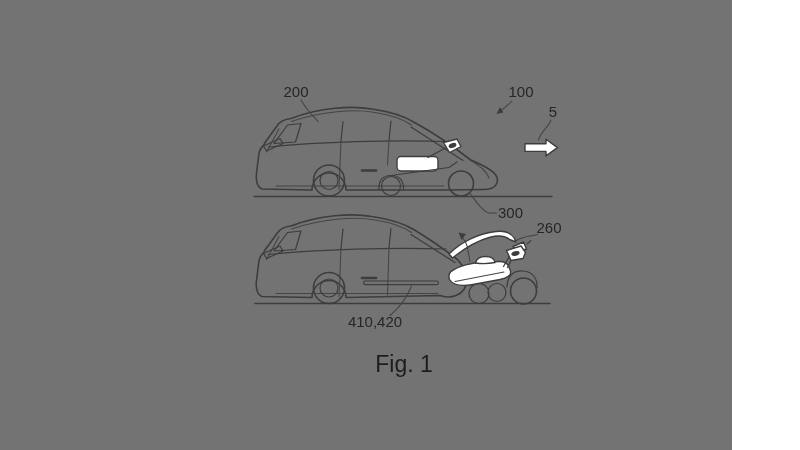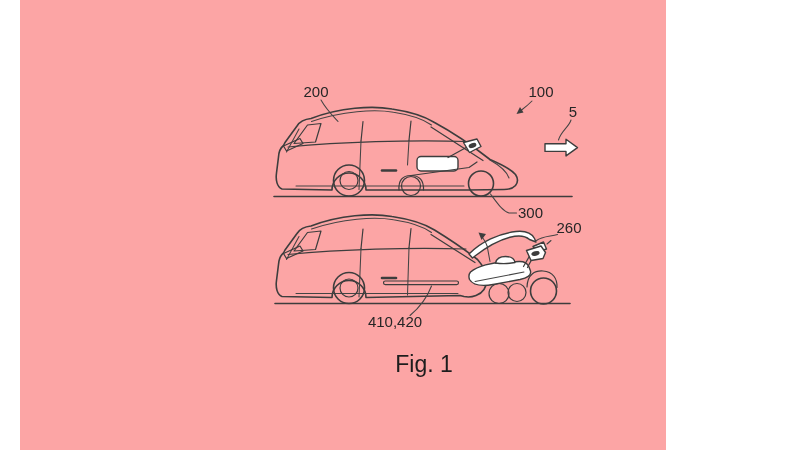--- a/index.html
+++ b/index.html
@@ -1,19 +1,18 @@
 <!DOCTYPE html>
 <html><head>
 <meta charset="utf-8">
 <style>
   html,body{margin:0;padding:0;background:#ffffff;}
   .stage{
-    position:relative;width:646px;height:450px;background:#fca5a5;overflow:hidden;
+    position:relative;width:732px;height:450px;background:#737373;overflow:hidden;
     font-family:"Liberation Sans",sans-serif;
-    margin-left:20px;
   }
   svg{position:absolute;inset:0;display:block;}
   .ln   {fill:none;stroke:#3d3d3d;stroke-width:1.6;stroke-linecap:round;stroke-linejoin:round;}
   .ln2  {fill:none;stroke:#3d3d3d;stroke-width:1.2;stroke-linecap:round;stroke-linejoin:round;}
   .thin {fill:none;stroke:#444444;stroke-width:1.05;stroke-linecap:round;stroke-linejoin:round;}
   .fillw{fill:#ffffff;stroke:#3d3d3d;stroke-width:1.4;stroke-linejoin:round;}
   .solid{fill:#3d3d3d;stroke:none;}
   .dash {stroke:#3d3d3d;stroke-width:2.6;stroke-linecap:round;}
   .ref  {font-family:"Liberation Sans",sans-serif;font-size:15px;fill:#262626;}
   .cap  {font-family:"Liberation Sans",sans-serif;font-size:23px;fill:#1d1d1d;}

